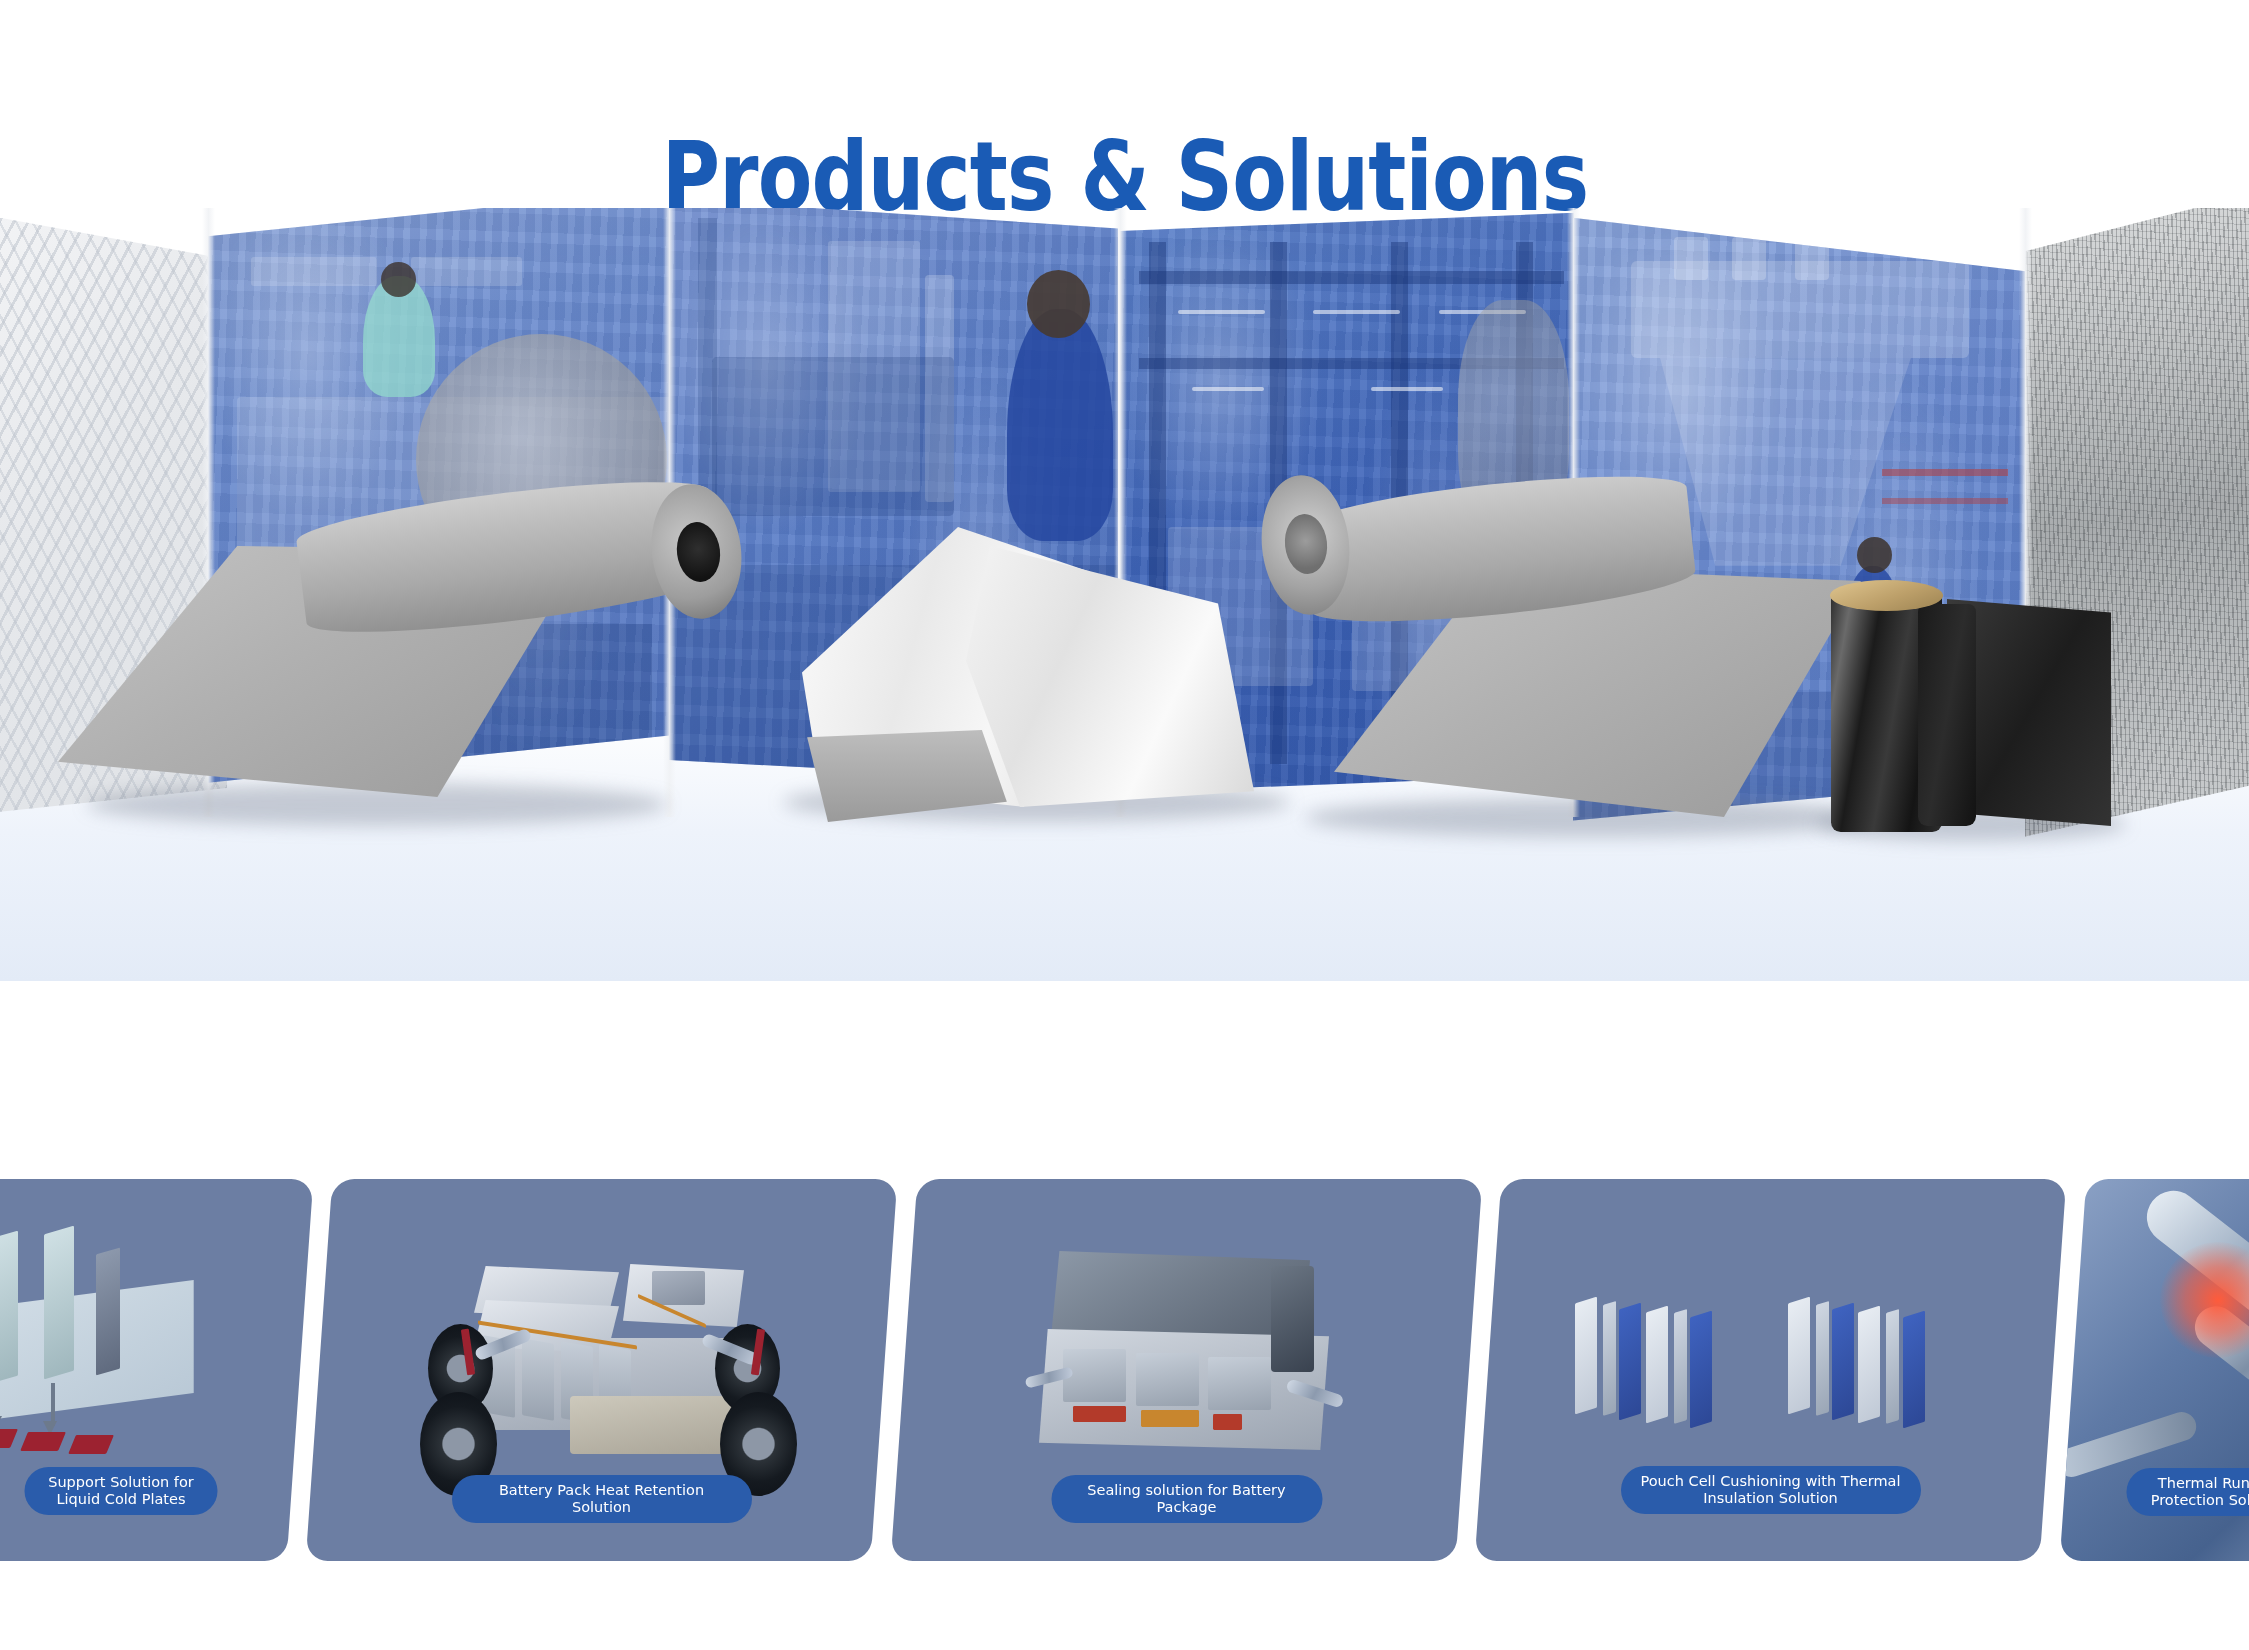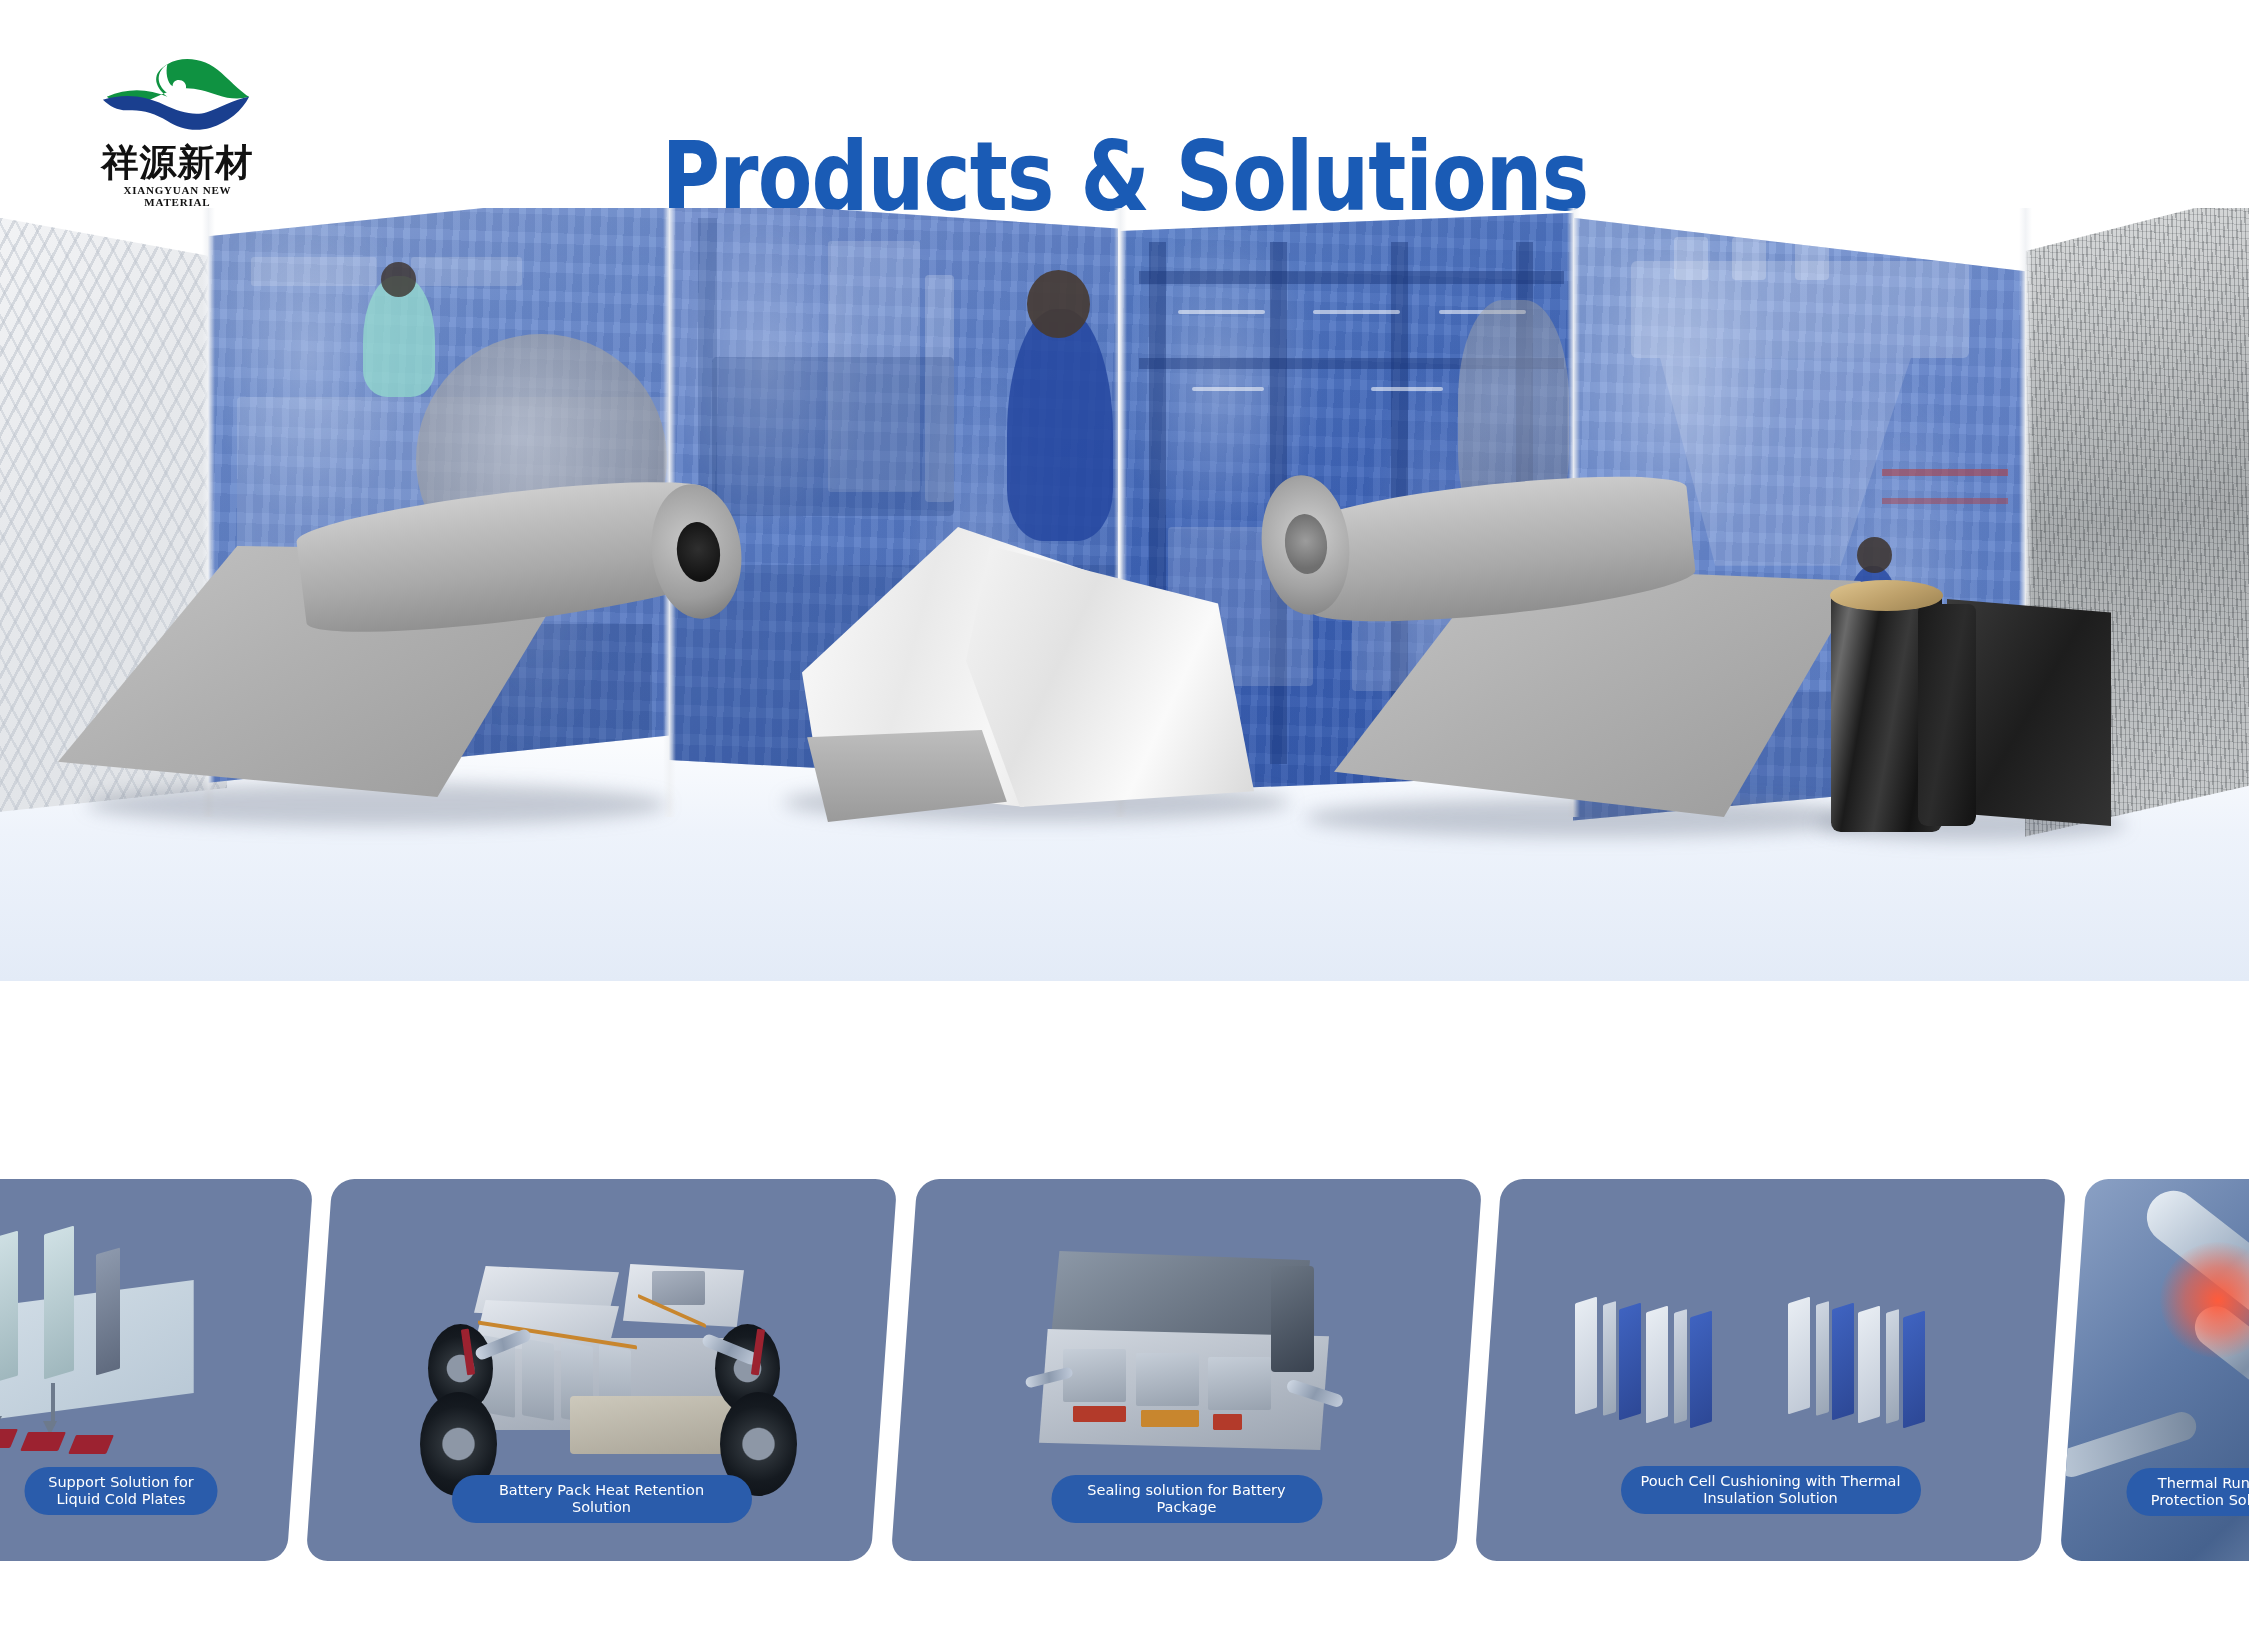--- a/index.html
+++ b/index.html
@@ -154,34 +154,20 @@
      background:radial-gradient(circle,#ff5b3b 0%,rgba(255,90,60,.55) 40%,rgba(255,90,60,0) 72%); }
 
   .shadow { position:absolute; border-radius:50%; filter:blur(8.7px);
      background:rgba(90,100,120,.30); }
 </style>
 </head>
 <body>
 
 <div class="page">
 
-  <div class="logo-block">
-    <div class="logo-mark">
-      <svg viewBox="0 0 340 210" width="164" height="101">
-        <path d="M24 112 C70 92 112 96 150 112 C120 88 118 62 150 44 C186 24 232 34 262 62 C288 86 306 104 320 112
-                 C300 118 276 116 254 108 C226 98 196 90 170 96 C146 101 124 114 104 122 C76 133 46 128 24 112 Z" fill="#0f9241"></path>
-        <path d="M150 44 C126 60 126 86 150 104 C162 112 176 112 184 104 C192 95 190 82 180 78
-                 C170 74 160 80 161 90 C149 82 146 60 150 44 Z" fill="#ffffff"></path>
-        <path d="M16 118 C62 104 104 110 142 128 C176 144 206 152 232 144 C258 136 288 118 320 112
-                 C306 140 276 166 240 176 C206 186 176 178 150 162 C124 146 96 138 68 140 C48 141 30 132 16 118 Z" fill="#1a3f8f"></path>
-      </svg>
-    </div>
-    <div class="logo-text-cn">祥源新材</div>
-    <div class="logo-text-en">XIANGYUAN NEW MATERIAL</div>
-  </div>
 
   <div class="page-title">Products &amp; Solutions</div>
 
   <div class="hero">
     <div class="floor"></div>
 
     <div class="panel p-left"></div>
 
     <div class="panel p1">
       <div class="tex"></div>

